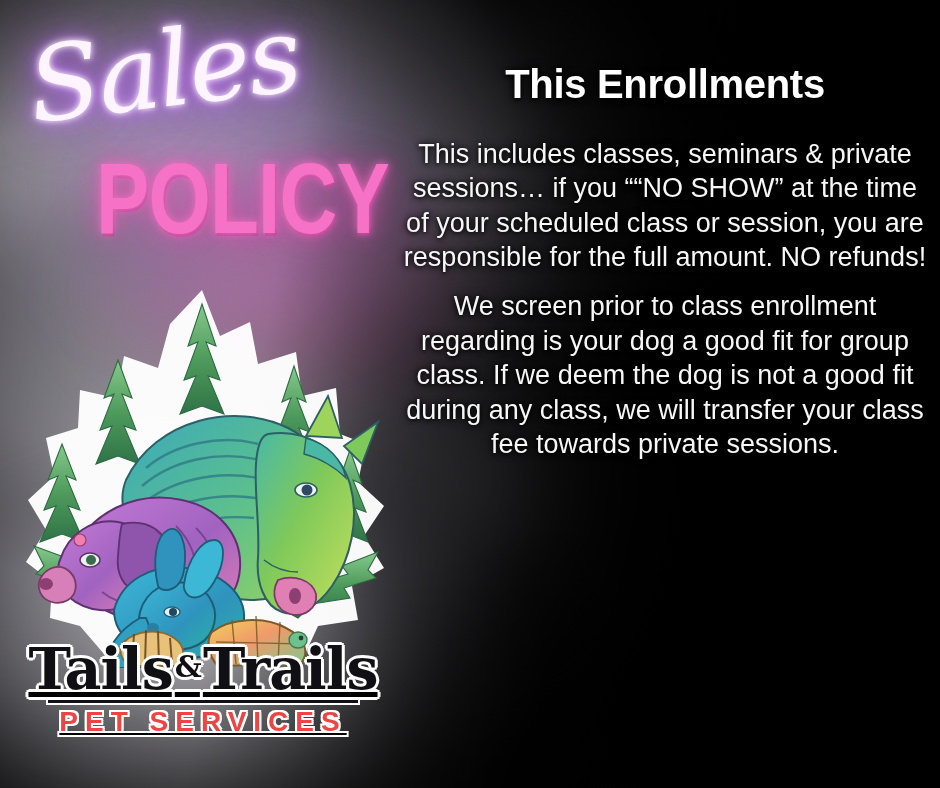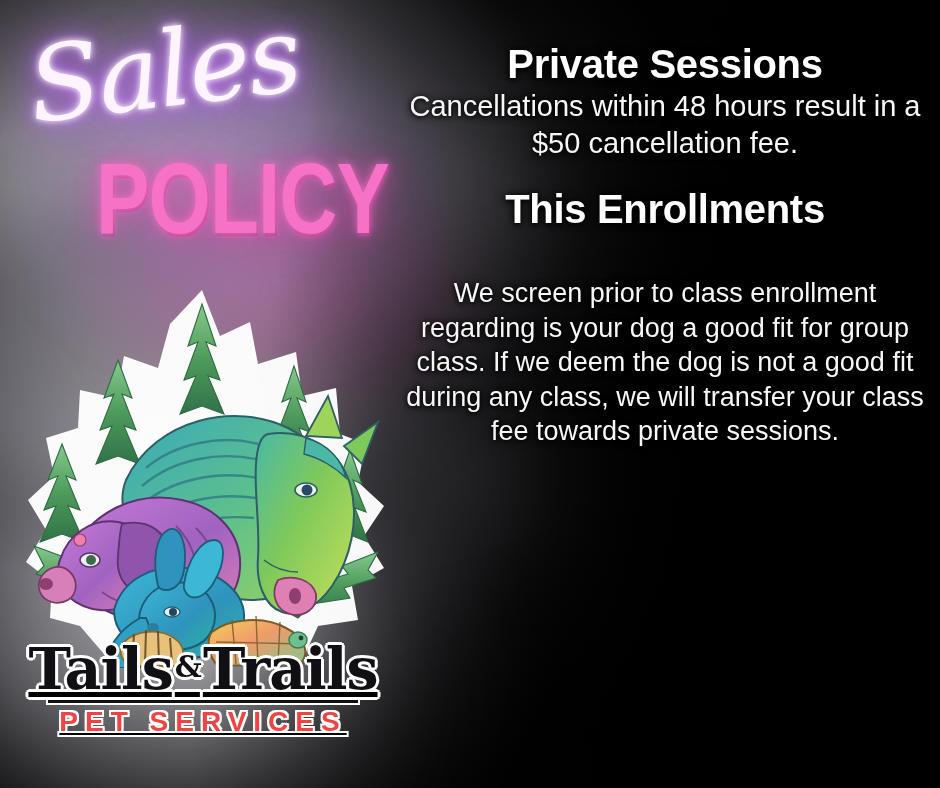--- a/index.html
+++ b/index.html
@@ -389,34 +389,31 @@
       <div class="logo-main">
         <span>Tails</span><span class="logo-amp">&amp;</span><span>Trails</span>
       </div>
       <div class="logo-rule"></div>
       <div class="logo-sub">PET SERVICES</div>
     </div>
   </div>
 
   <div class="right-col">
 
-    <div class="sec">
-      <div class="sec-h">Private Sessions</div>
-      <p class="sec-b">Cancellations within 48 hours result in a $50 cancellation fee.</p>
-    </div>
 
     <div class="gap-md"></div>
 
     <div class="sec">
       <div class="sec-h">This Enrollments</div>
     </div>
 
     <div class="gap-lg"></div>
 
     <div class="sec">
+      <p class="sec-b tight">This includes classes, seminars &amp; private sessions… if you ““NO SHOW” at the time of your scheduled class or session, you are responsible for the full amount. NO refunds!</p>
     </div>
 
     <div class="gap-sm"></div>
 
     <div class="sec">
       <p class="sec-b tight">We screen prior to class enrollment regarding is your dog a good fit for group class. If we deem the dog is not a good fit during any class, we will transfer your class fee towards private sessions.</p>
 
     </div>
   </div>
 

